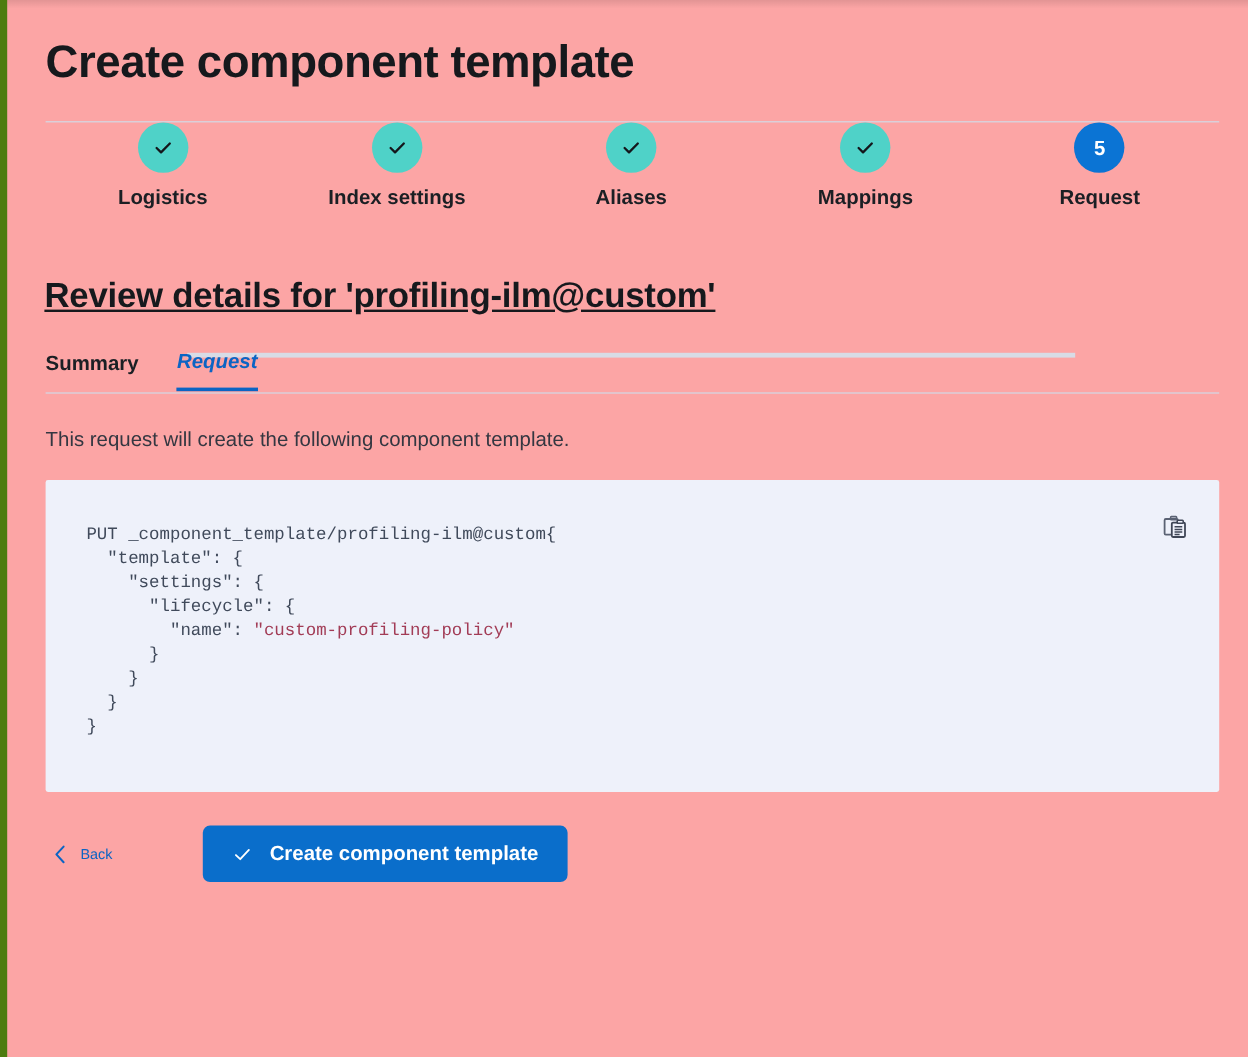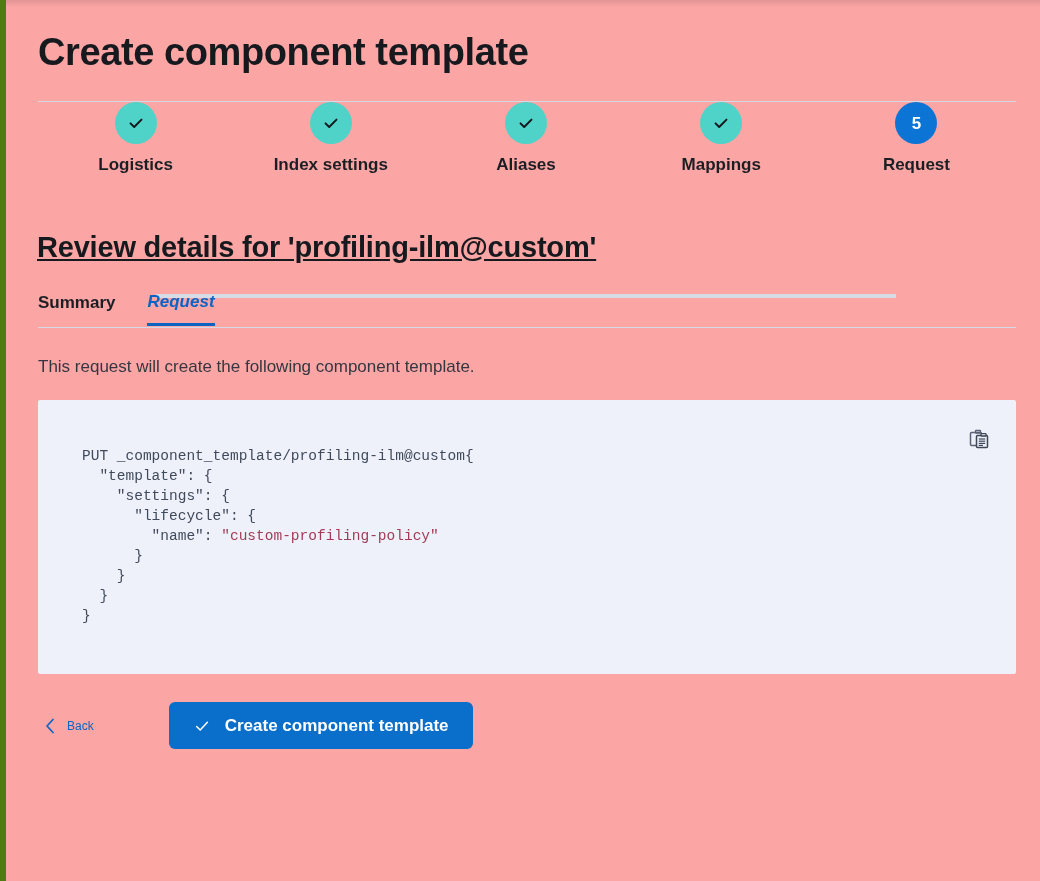--- a/index.html
+++ b/index.html
@@ -166,21 +166,21 @@
   .code-panel {
     margin: 21px 30px 0 32px;
     background: #eef1fa;
     border-radius: 2px;
     position: relative;
     min-height: 260px;
     box-sizing: border-box;
     padding: 28px 60px 30px 26px;
   }
   pre.code {
-    margin: 18px;
+    margin: 8px;
     font-family: "Liberation Mono", "DejaVu Sans Mono", monospace;
     font-size: 14.5px;
     line-height: 20px;
     color: #404a5b;
     white-space: pre;
   }
   .tok-str { color: #a23c56; }
   .copy-btn {
     position: absolute;
     top: 24px;

